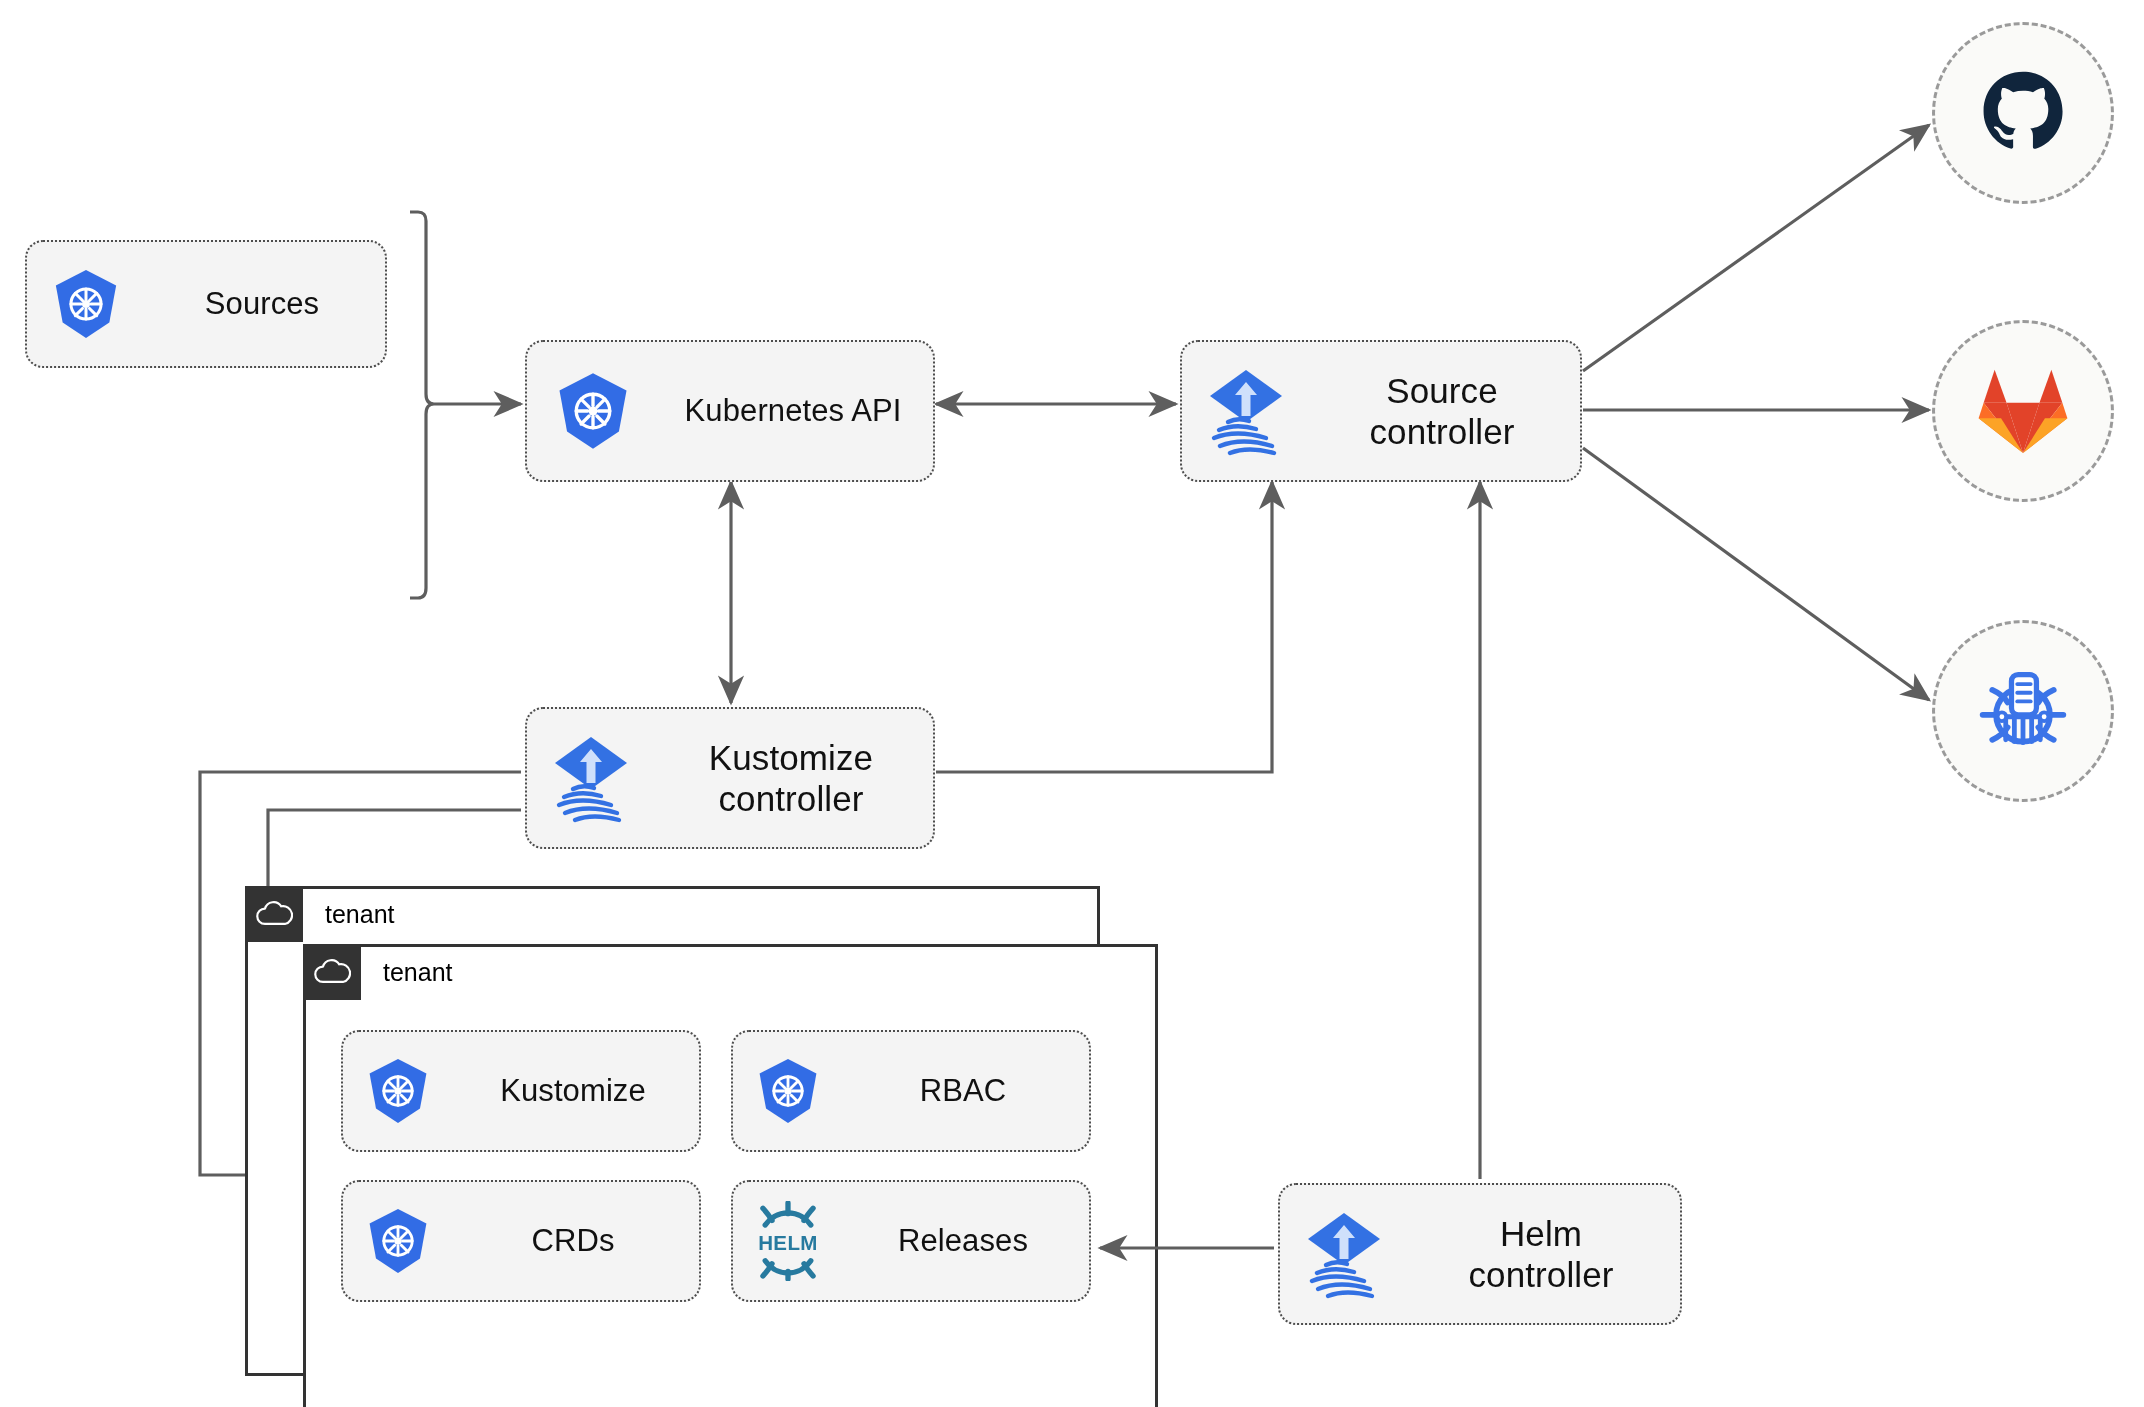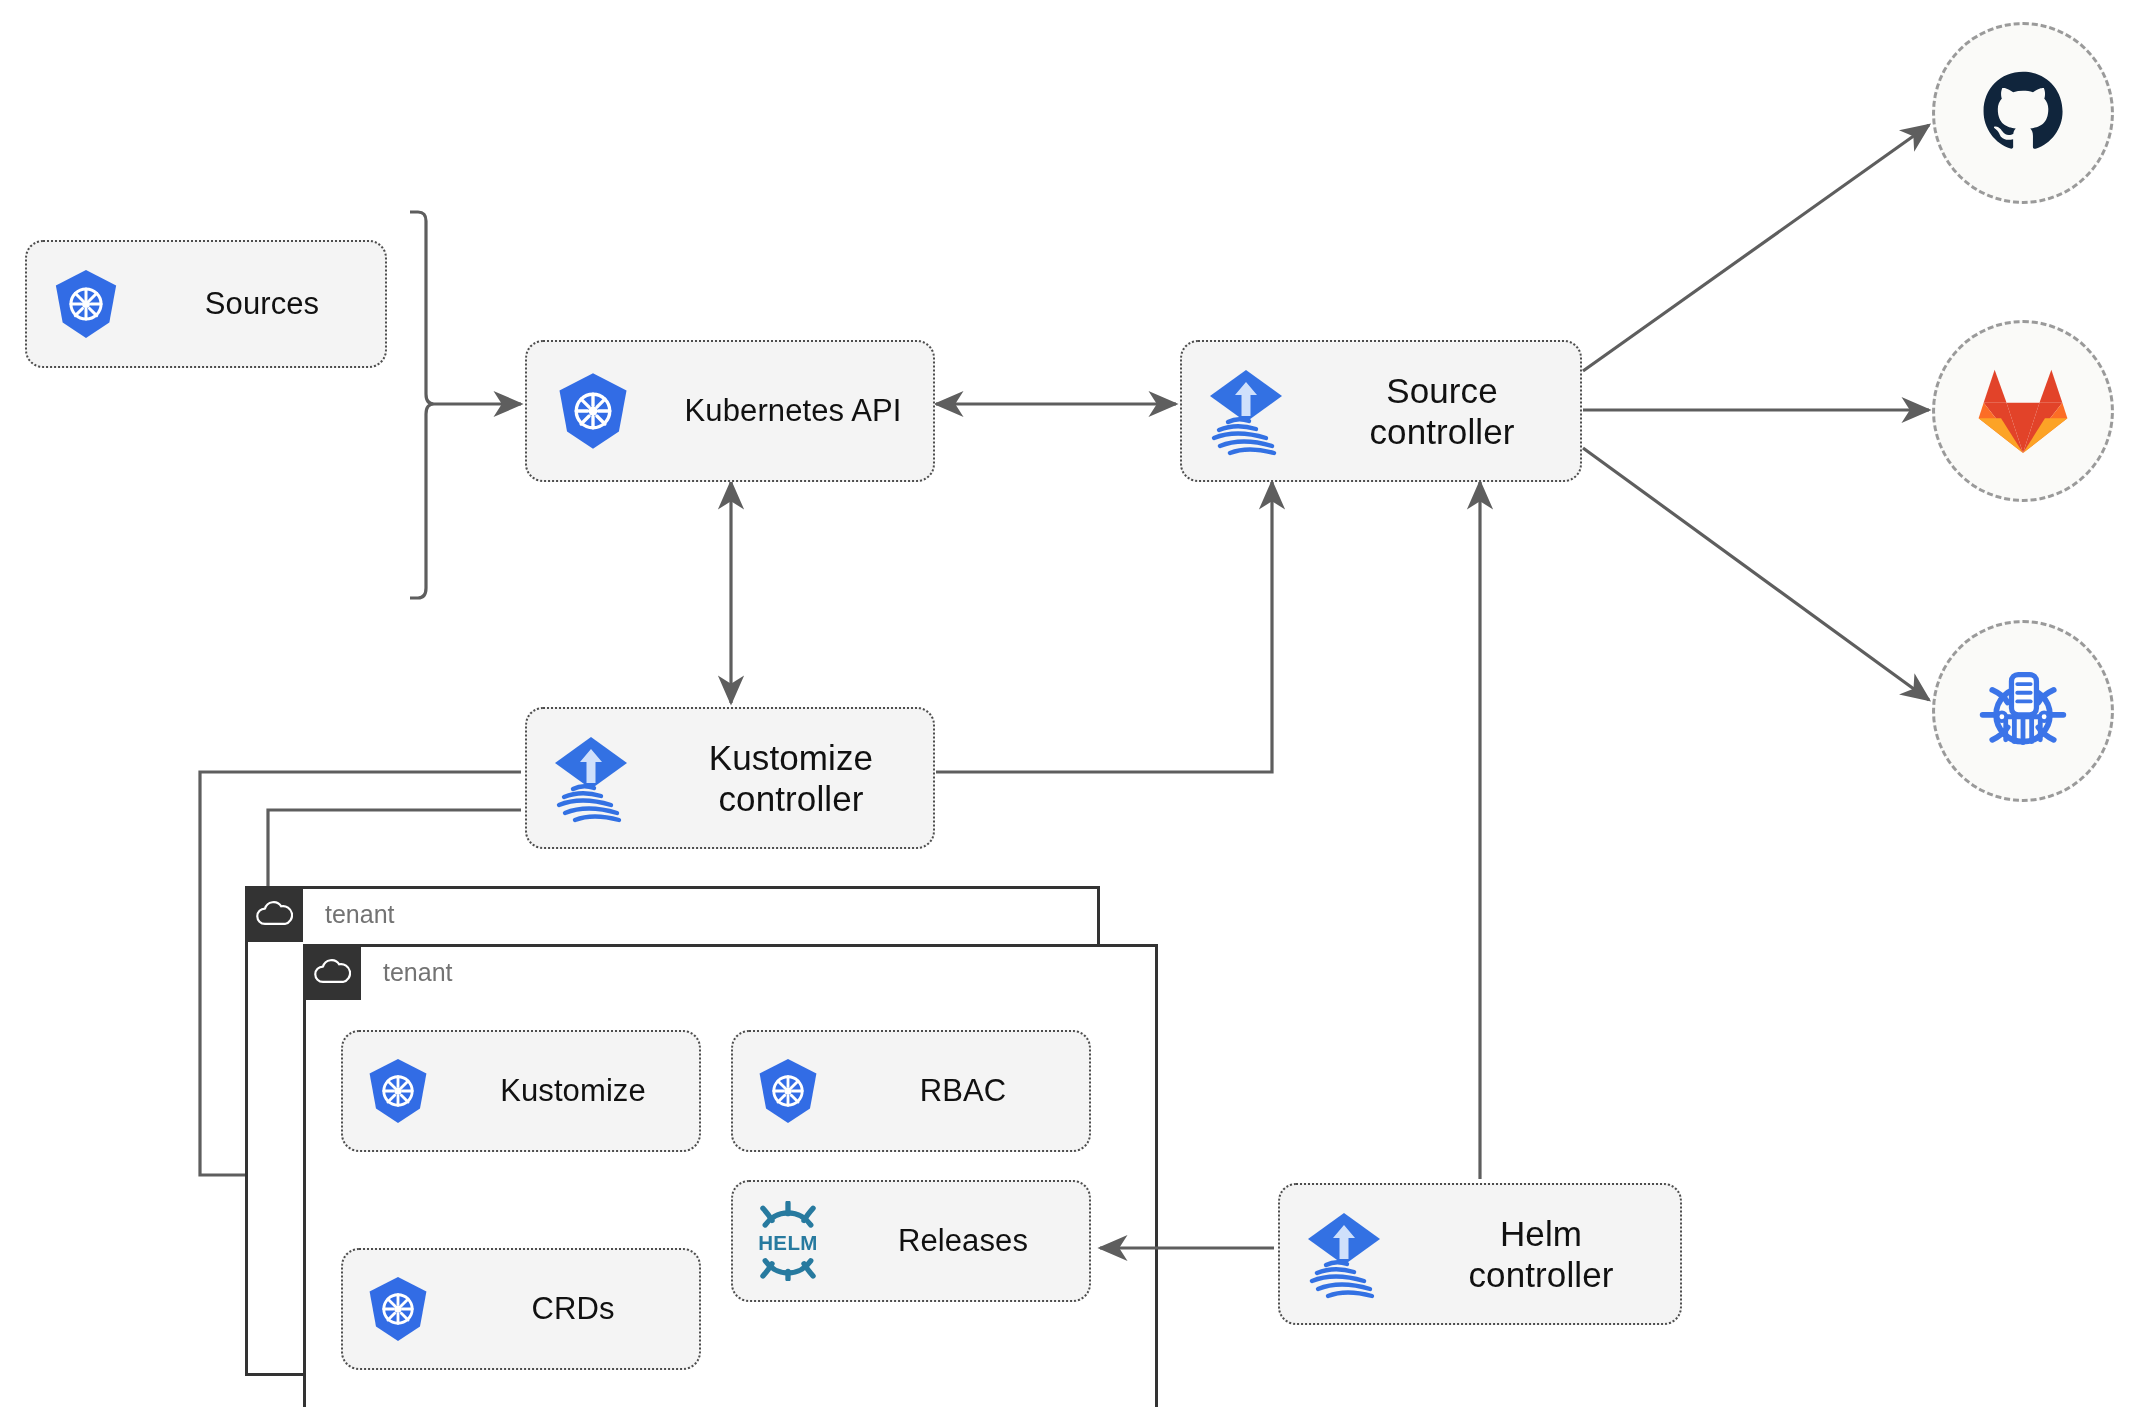--- a/index.html
+++ b/index.html
@@ -82,21 +82,21 @@
   }
   .tenant .tswatch {
     width: 58px;
     height: 56px;
     background: #333333;
     display: flex;
     align-items: center;
     justify-content: center;
   }
   .tenant .tname {
-    color: #737373;
+    color: #000000;
     font-size: 25px;
     padding-left: 22px;
     line-height: 56px;
   }
 
   
   svg.edges {
     position: absolute;
     top: 0; left: 0;
     width: 2144px;
@@ -363,21 +363,21 @@
           <path d="M25 26 L32.4 33.4"></path>
             <path d="M39.6 41.6 L47 49"></path>
           <path d="M47 26 L39.6 33.4"></path>
             <path d="M32.4 41.6 L25 49"></path>
         </g>
       </svg>
     </span>
     <span class="lbl">RBAC</span>
   </div>
 
-  <div class="rbox" style="left:341px; top:1248px; width:360px; height:122px; z-index:7;">
+  <div class="rbox" style="left:341px; top:1180px; width:360px; height:122px; z-index:7;">
     <span class="ico" style="width:110px;">
       <svg width="66" height="68" viewBox="0 0 72 74" aria-hidden="true">
         <polygon points="36,2 67,18 60,56 36,72 12,56 5,18" fill="#326CE5"></polygon>
         <g fill="none" stroke="#ffffff" stroke-width="3.1" stroke-linecap="round">
           <circle cx="36" cy="37" r="15.5"></circle>
           <circle cx="36" cy="37" r="4.1" fill="#ffffff" stroke="none"></circle>
           <path d="M36 21.5 L36 32"></path>
             <path d="M36 42 L36 52.5"></path>
           <path d="M20.5 37 L31 37"></path>
             <path d="M41 37 L51.5 37"></path>

